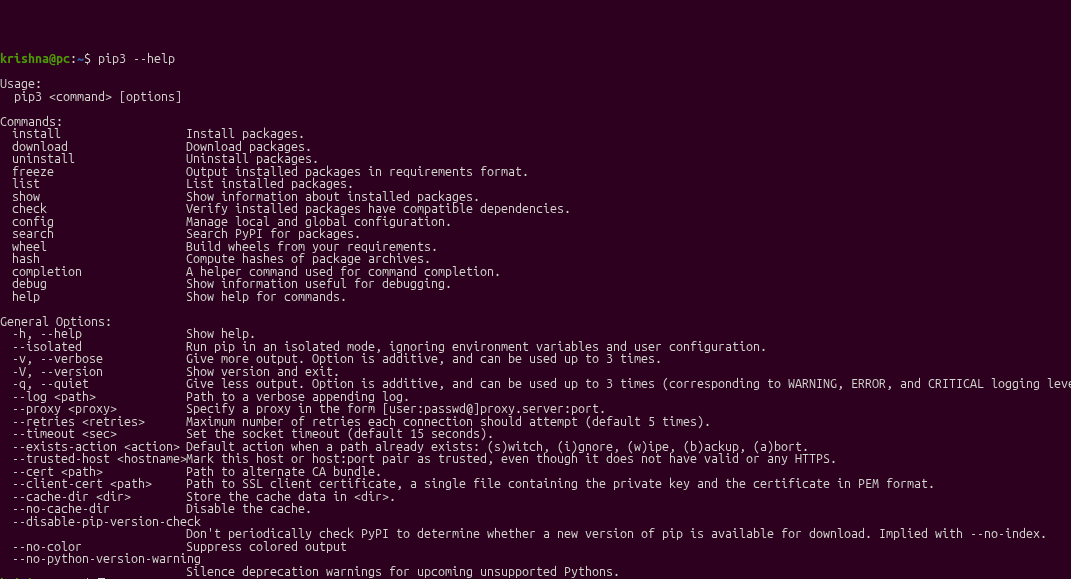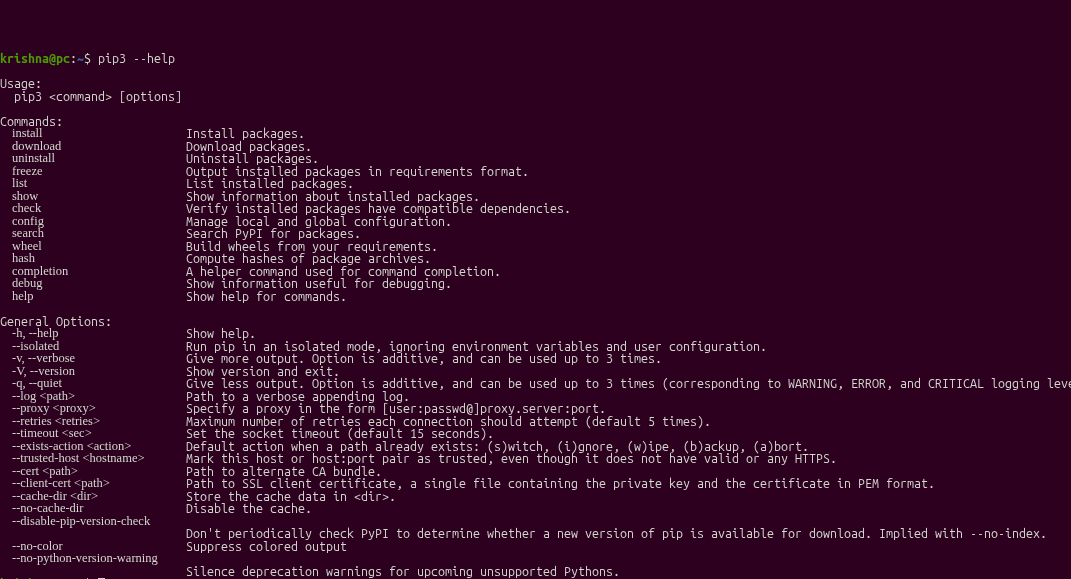--- a/index.html
+++ b/index.html
@@ -21,21 +21,21 @@
     .prompt-tilde { color: #3465a4; font-weight: bold; }
     .prompt-dollar { color: #d3d7cf; }
     .cursor {
       display: inline-block;
       width: 7px;
       height: 12px;
       background-color: #d3d7cf;
       vertical-align: text-bottom;
     }
     .two-col { display: flex; }
-    .col-left { width: 186px; flex-shrink: 0; padding-left: 12px; font-family: Liberation Serif, serif; }
+    .col-left { width: 186px; flex-shrink: 0; padding-left: 12px; }
     .col-right { flex: 1; }
   </style>
 </head>
 <body>
 
 
 
 <div id="terminal"><div><span><span class="prompt-user">krishna</span><span class="prompt-host">@</span><span class="prompt-host">pc</span><span class="prompt-colon">:</span><span class="prompt-tilde">~</span><span class="prompt-dollar">$</span></span> <span>pip3 --help</span></div><div>&nbsp;</div><div>Usage:</div><div>  pip3 &lt;command&gt; [options]</div><div>&nbsp;</div><div>Commands:</div><div class="two-col"><div class="col-left">install</div><div class="col-right">Install packages.</div></div><div class="two-col"><div class="col-left">download</div><div class="col-right">Download packages.</div></div><div class="two-col"><div class="col-left">uninstall</div><div class="col-right">Uninstall packages.</div></div><div class="two-col"><div class="col-left">freeze</div><div class="col-right">Output installed packages in requirements format.</div></div><div class="two-col"><div class="col-left">list</div><div class="col-right">List installed packages.</div></div><div class="two-col"><div class="col-left">show</div><div class="col-right">Show information about installed packages.</div></div><div class="two-col"><div class="col-left">check</div><div class="col-right">Verify installed packages have compatible dependencies.</div></div><div class="two-col"><div class="col-left">config</div><div class="col-right">Manage local and global configuration.</div></div><div class="two-col"><div class="col-left">search</div><div class="col-right">Search PyPI for packages.</div></div><div class="two-col"><div class="col-left">wheel</div><div class="col-right">Build wheels from your requirements.</div></div><div class="two-col"><div class="col-left">hash</div><div class="col-right">Compute hashes of package archives.</div></div><div class="two-col"><div class="col-left">completion</div><div class="col-right">A helper command used for command completion.</div></div><div class="two-col"><div class="col-left">debug</div><div class="col-right">Show information useful for debugging.</div></div><div class="two-col"><div class="col-left">help</div><div class="col-right">Show help for commands.</div></div><div>&nbsp;</div><div>General Options:</div><div class="two-col"><div class="col-left">-h, --help</div><div class="col-right">Show help.</div></div><div class="two-col"><div class="col-left">--isolated</div><div class="col-right">Run pip in an isolated mode, ignoring environment variables and user configuration.</div></div><div class="two-col"><div class="col-left">-v, --verbose</div><div class="col-right">Give more output. Option is additive, and can be used up to 3 times.</div></div><div class="two-col"><div class="col-left">-V, --version</div><div class="col-right">Show version and exit.</div></div><div class="two-col"><div class="col-left">-q, --quiet</div><div class="col-right">Give less output. Option is additive, and can be used up to 3 times (corresponding to WARNING, ERROR, and CRITICAL logging levels).</div></div><div class="two-col"><div class="col-left">--log &lt;path&gt;</div><div class="col-right">Path to a verbose appending log.</div></div><div class="two-col"><div class="col-left">--proxy &lt;proxy&gt;</div><div class="col-right">Specify a proxy in the form [user:passwd@]proxy.server:port.</div></div><div class="two-col"><div class="col-left">--retries &lt;retries&gt;</div><div class="col-right">Maximum number of retries each connection should attempt (default 5 times).</div></div><div class="two-col"><div class="col-left">--timeout &lt;sec&gt;</div><div class="col-right">Set the socket timeout (default 15 seconds).</div></div><div class="two-col"><div class="col-left">--exists-action &lt;action&gt;</div><div class="col-right">Default action when a path already exists: (s)witch, (i)gnore, (w)ipe, (b)ackup, (a)bort.</div></div><div class="two-col"><div class="col-left">--trusted-host &lt;hostname&gt;</div><div class="col-right">Mark this host or host:port pair as trusted, even though it does not have valid or any HTTPS.</div></div><div class="two-col"><div class="col-left">--cert &lt;path&gt;</div><div class="col-right">Path to alternate CA bundle.</div></div><div class="two-col"><div class="col-left">--client-cert &lt;path&gt;</div><div class="col-right">Path to SSL client certificate, a single file containing the private key and the certificate in PEM format.</div></div><div class="two-col"><div class="col-left">--cache-dir &lt;dir&gt;</div><div class="col-right">Store the cache data in &lt;dir&gt;.</div></div><div class="two-col"><div class="col-left">--no-cache-dir</div><div class="col-right">Disable the cache.</div></div><div class="two-col"><div class="col-left">--disable-pip-version-check</div><div class="col-right"></div></div><div class="two-col"><div class="col-left"></div><div class="col-right">Don't periodically check PyPI to determine whether a new version of pip is available for download. Implied with --no-index.</div></div><div class="two-col"><div class="col-left">--no-color</div><div class="col-right">Suppress colored output</div></div><div class="two-col"><div class="col-left">--no-python-version-warning</div><div class="col-right"></div></div><div class="two-col"><div class="col-left"></div><div class="col-right">Silence deprecation warnings for upcoming unsupported Pythons.</div></div><div><span><span class="prompt-user">krishna</span><span class="prompt-host">@</span><span class="prompt-host">pc</span><span class="prompt-colon">:</span><span class="prompt-tilde">~</span><span class="prompt-dollar">$</span></span> <span class="cursor"></span></div></div>
 
 

